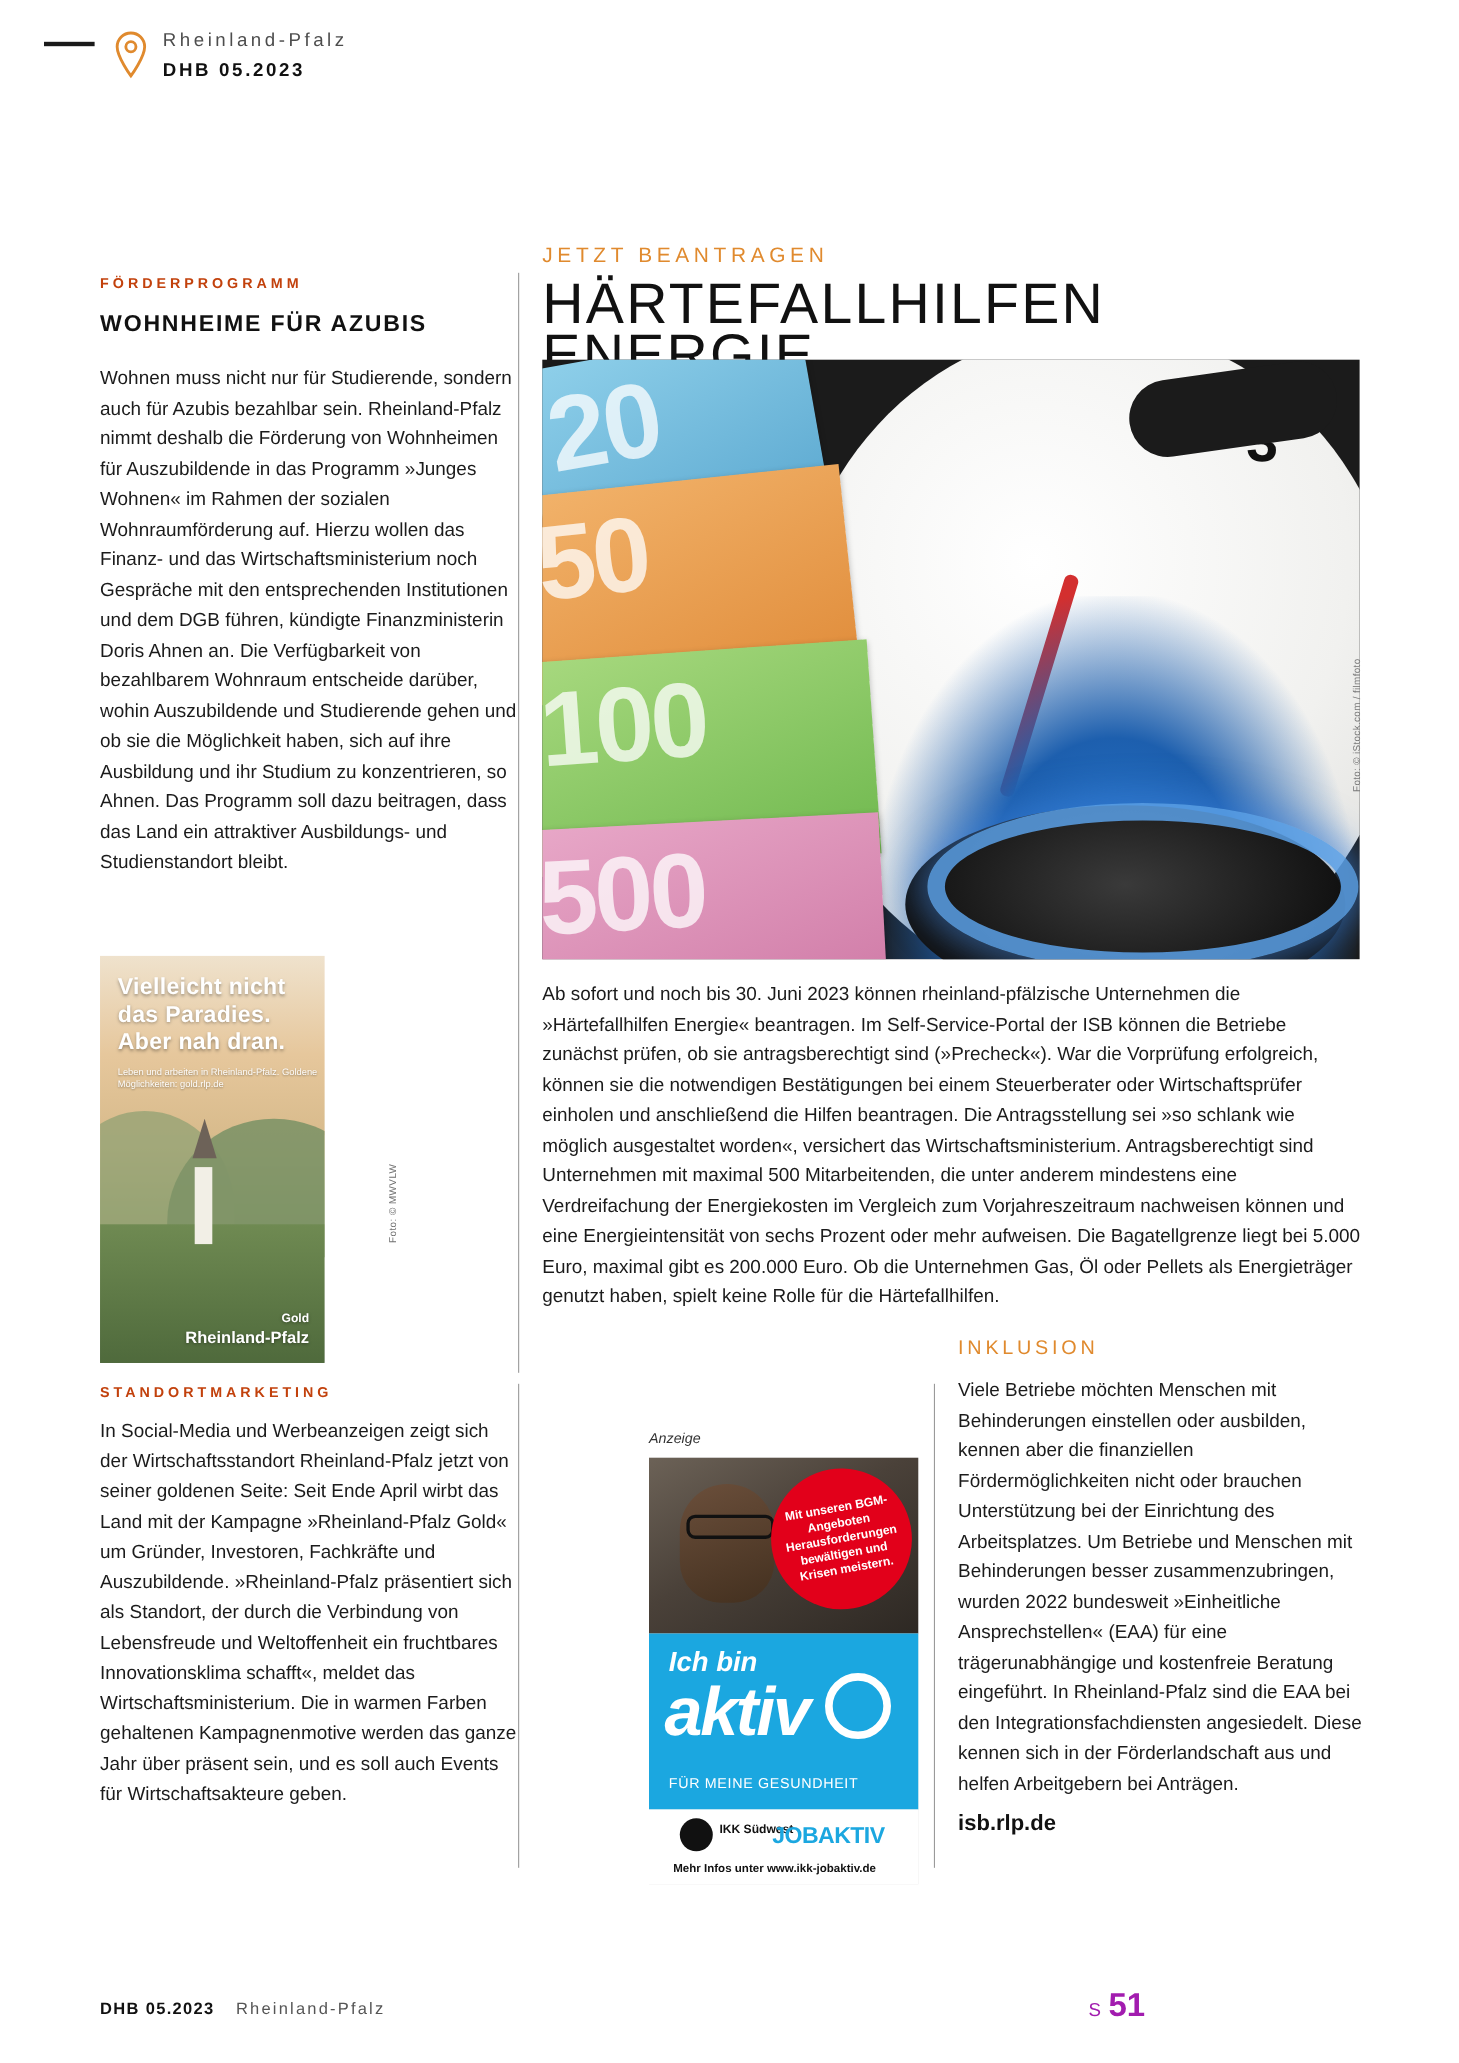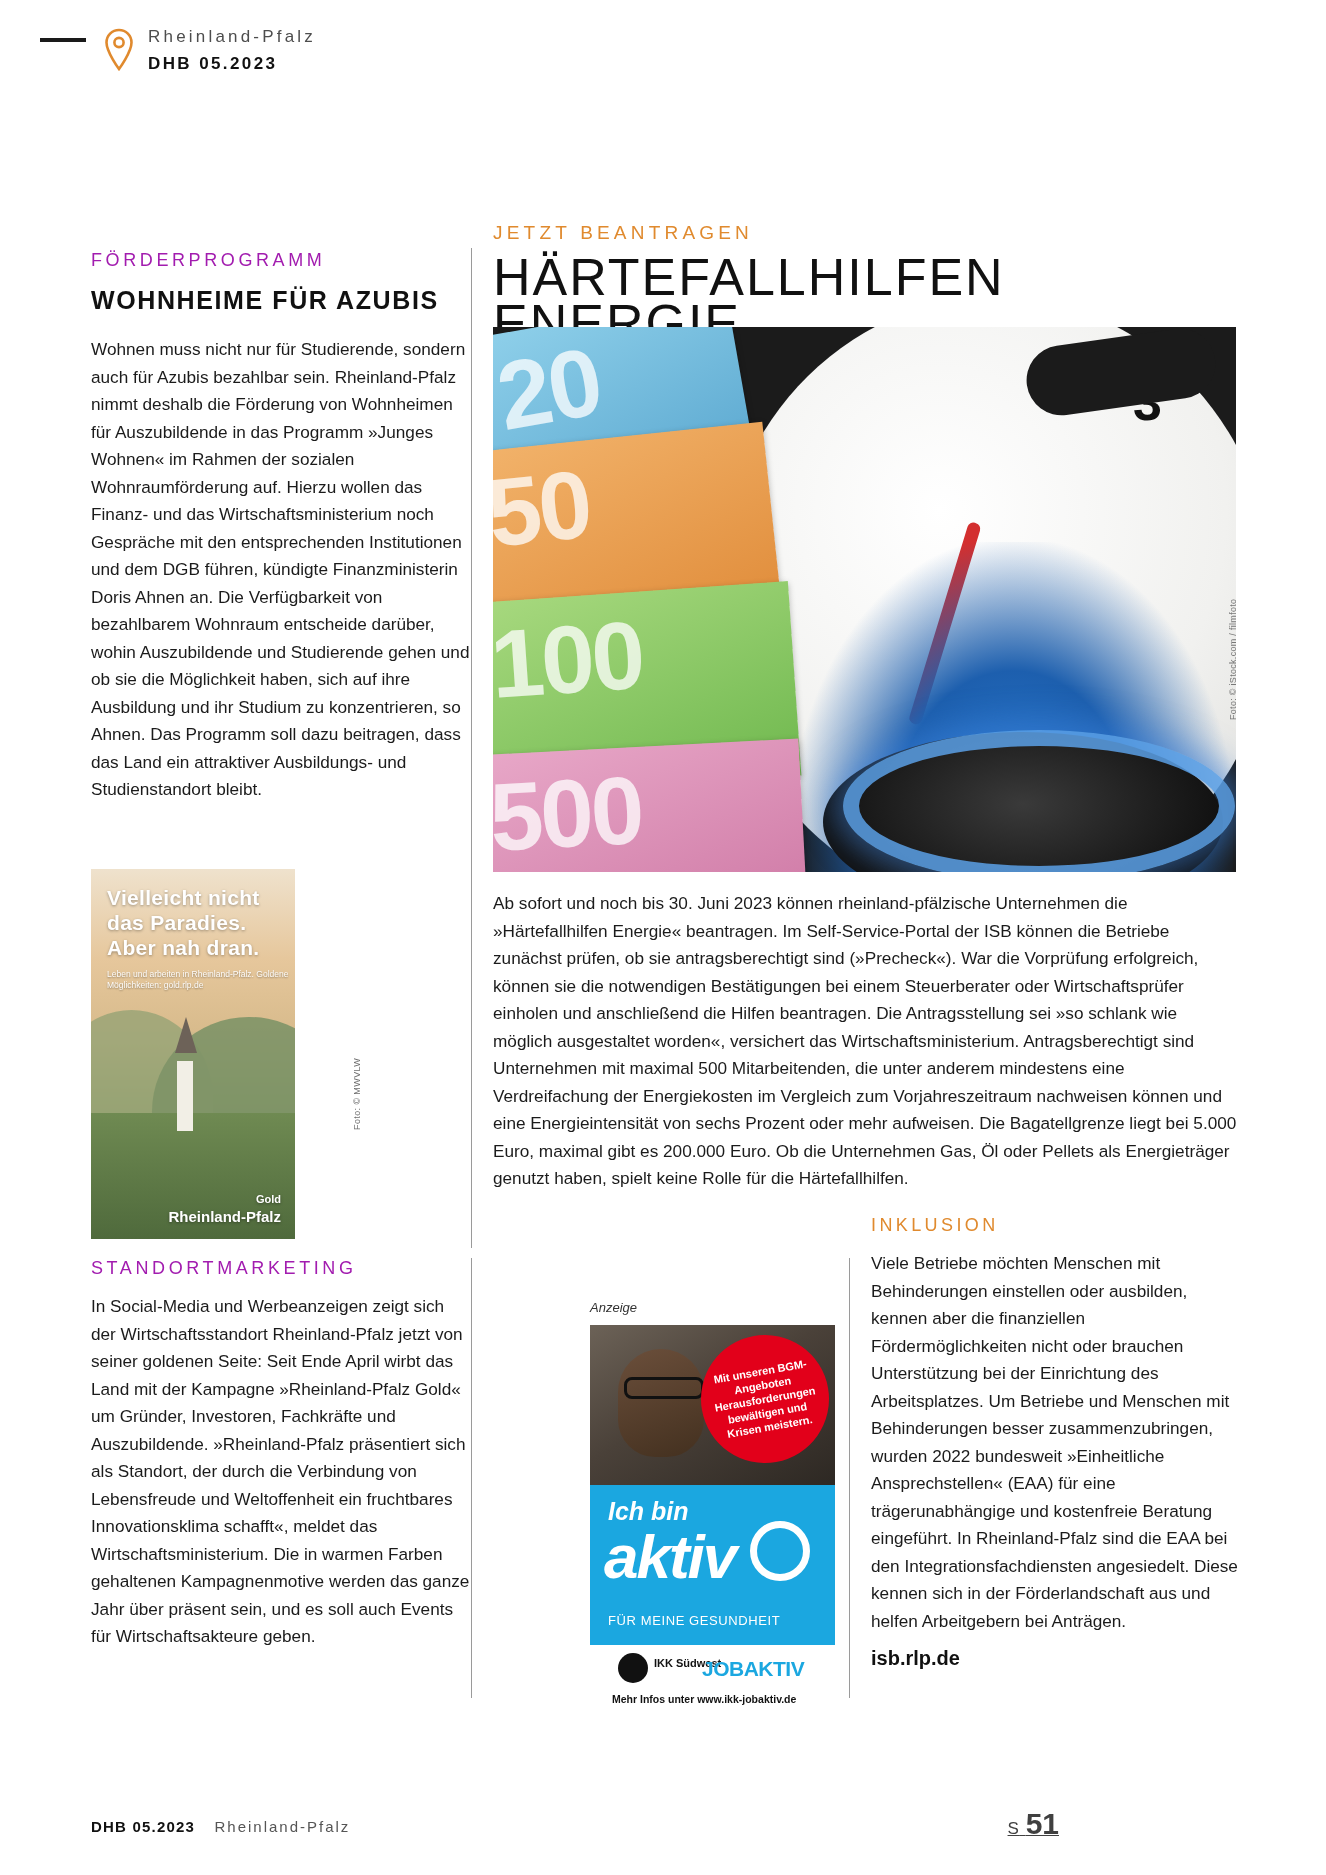--- a/index.html
+++ b/index.html
@@ -26,25 +26,25 @@
     font-size:17px;letter-spacing:2.4px;color:#111;font-weight:bold;
     line-height:24px;margin-top:4px;
   }
 
   
   .vrule{position:absolute;background:#9a9a9a;width:1px;}
 
   
   .colL{position:absolute;left:91px;top:250px;width:380px;}
   .kicker{
-    font-size:18px;letter-spacing:3.6px;color:#a21caf;font-weight:400;
+    font-size:13px;letter-spacing:3.6px;color:#c2410c;font-weight:700;
     margin:0 0 14px 0;text-transform:uppercase;
   }
   .headline-small{
-    font-size:25px;letter-spacing:1.6px;font-weight:bold;line-height:31px;
+    font-size:21px;letter-spacing:1.6px;font-weight:bold;line-height:31px;
     margin:0 0 20px 0;color:#111;text-transform:uppercase;
   }
   .body{
     font-size:17.2px;line-height:27.5px;color:#1b1b1b;text-align:left;
     hyphens:auto;
   }
 
   
   .leftimg{
     position:absolute;left:91px;top:869px;width:204px;height:370px;
@@ -163,21 +163,21 @@
   
   .colR2{position:absolute;left:871px;top:1215px;width:367px;}
   .kicker2{font-size:18px;letter-spacing:3.4px;color:#e08a2e;margin:0 0 14px 0;}
   .src{font-size:20px;font-weight:bold;color:#111;margin-top:12px;}
 
   
   .footer{position:absolute;left:0;bottom:0;width:1127px;height:90px;}
   .f-left{position:absolute;left:91px;bottom:40px;font-size:15px;letter-spacing:1.2px;}
   .f-left b{font-weight:bold;color:#111;}
   .f-left span{color:#555;margin-left:14px;letter-spacing:2px;}
-  .f-right{position:absolute;right:68px;bottom:34px;font-size:17px;color:#404040;letter-spacing:1px;text-decoration:underline;}
+  .f-right{position:absolute;right:86px;bottom:34px;font-size:17px;color:#a21caf;letter-spacing:1px;}
   .f-right .pg{font-size:30px;font-weight:bold;letter-spacing:0;}
 </style>
 </head>
 <body>
 
 <div class="page">
 
   <div class="header">
     <div class="rule-left"></div>
     <svg class="pin" viewBox="0 0 30 44">

